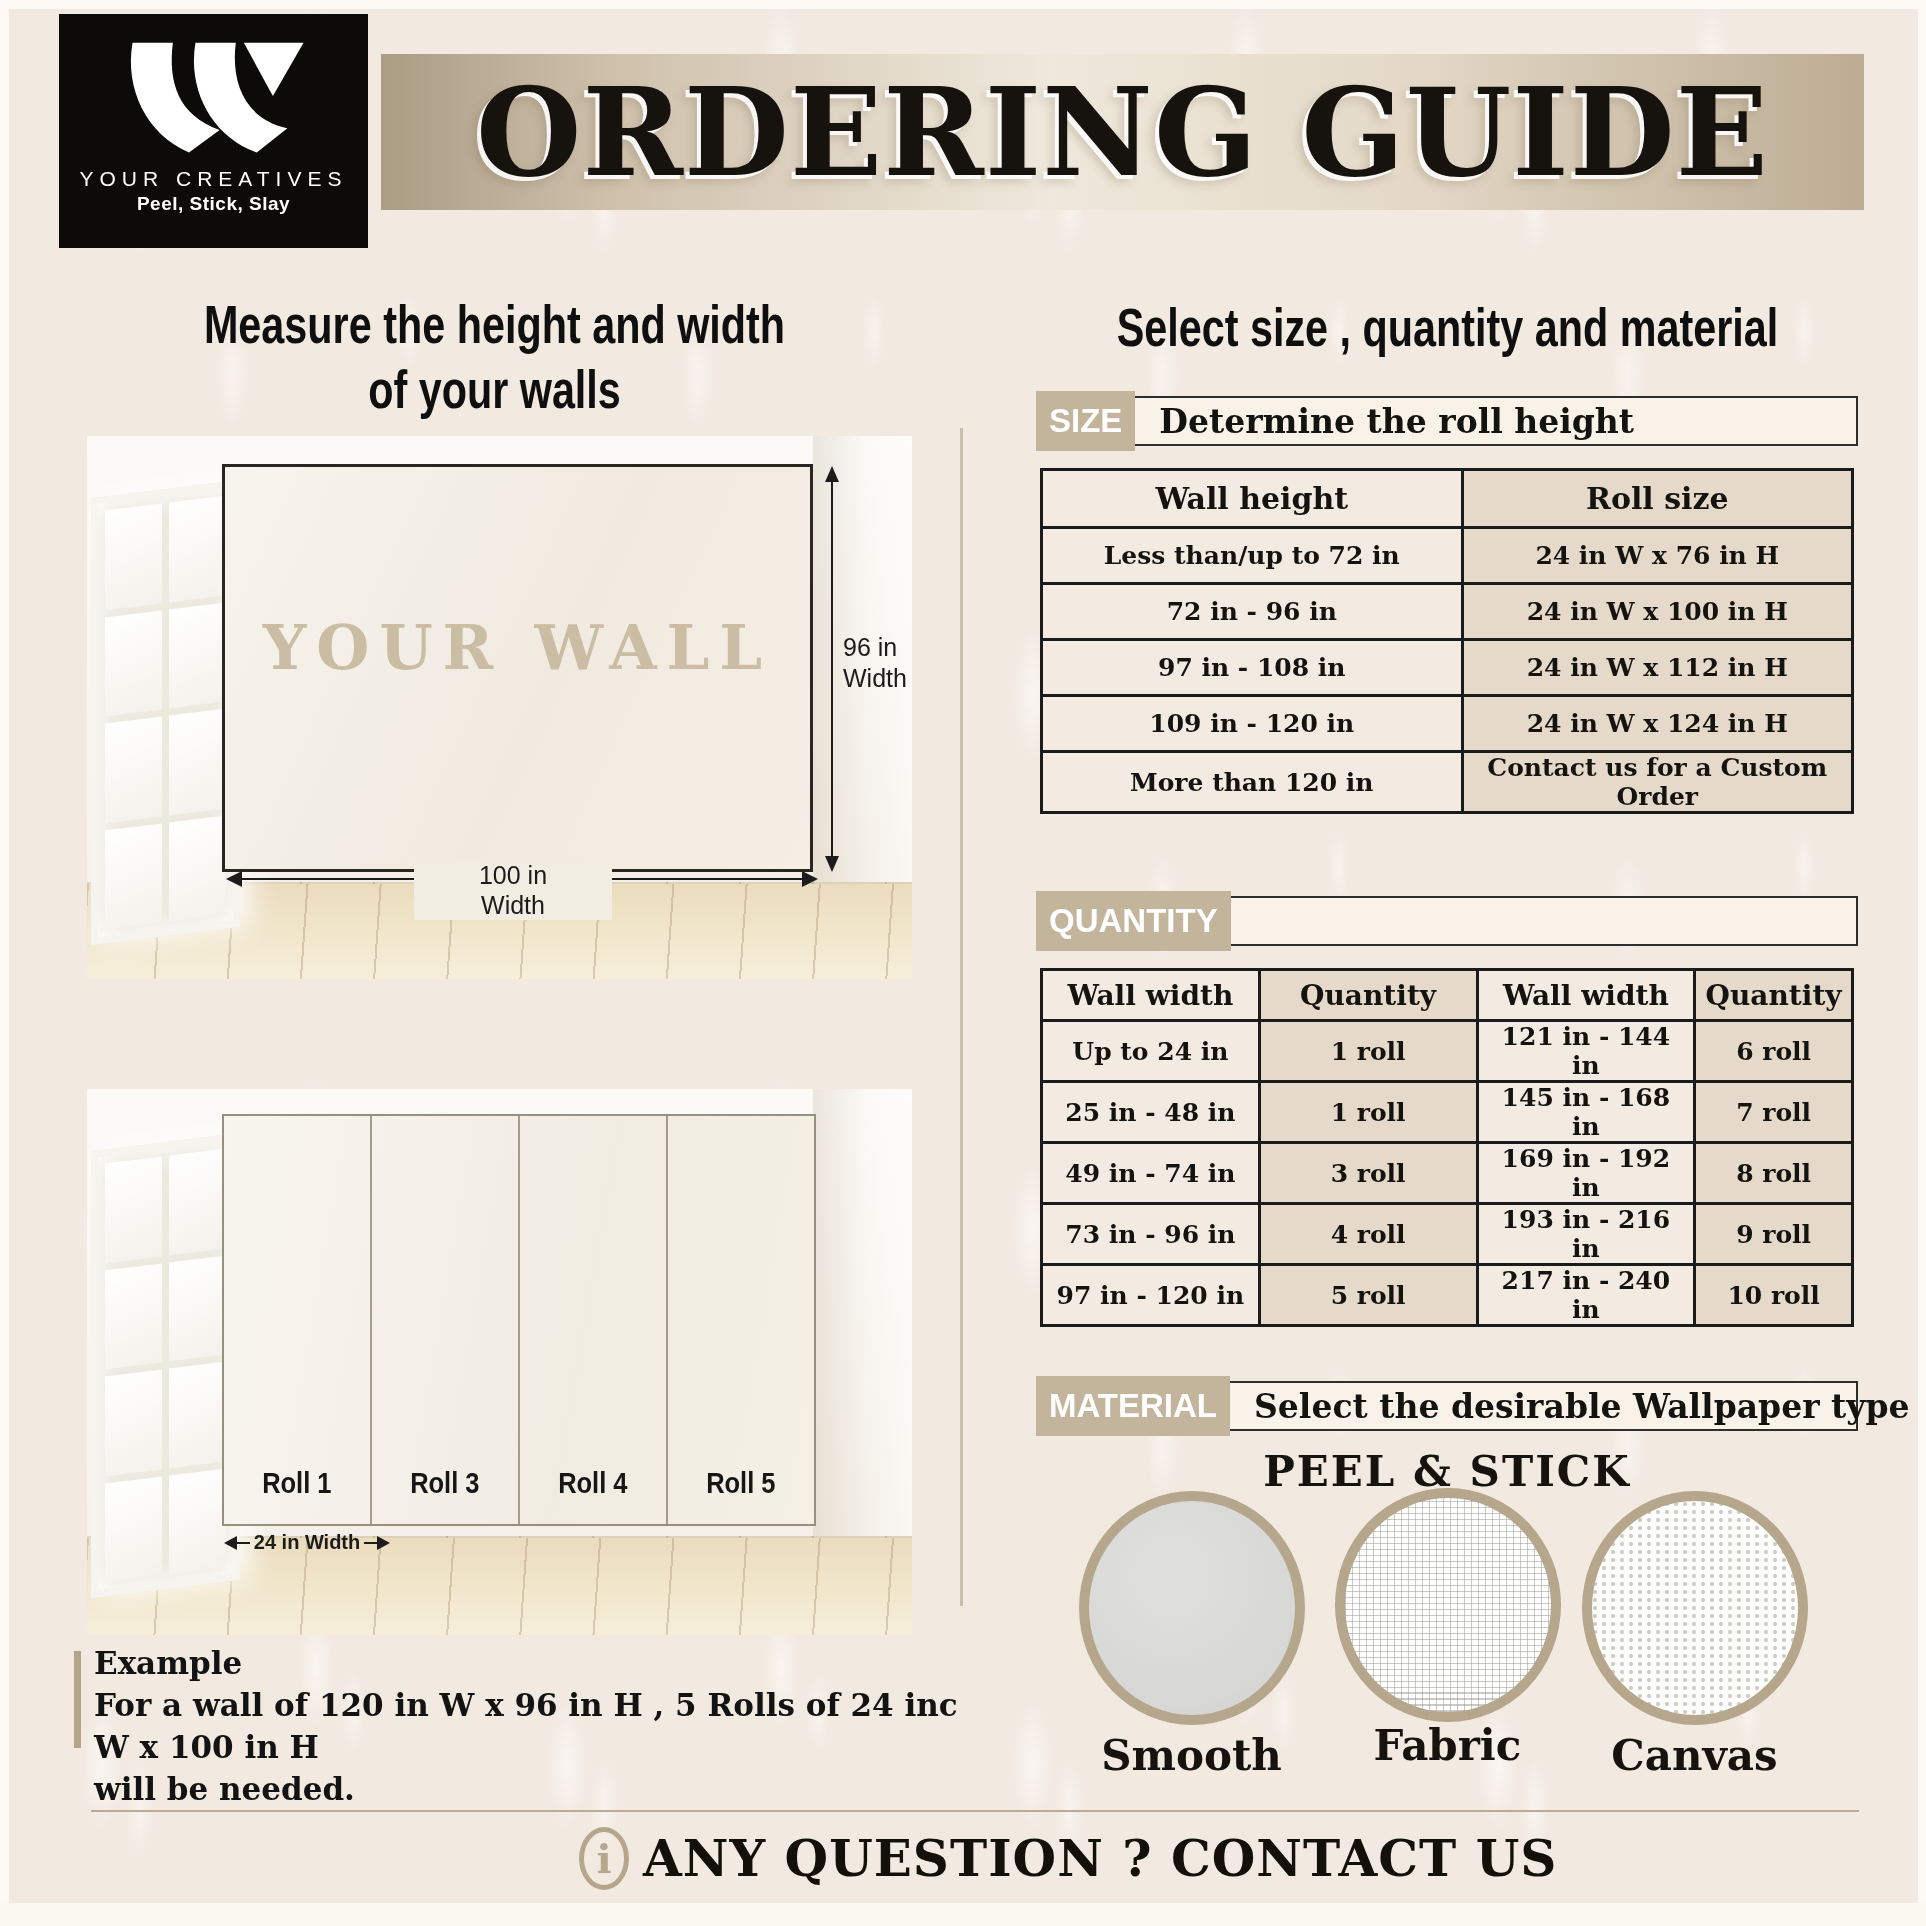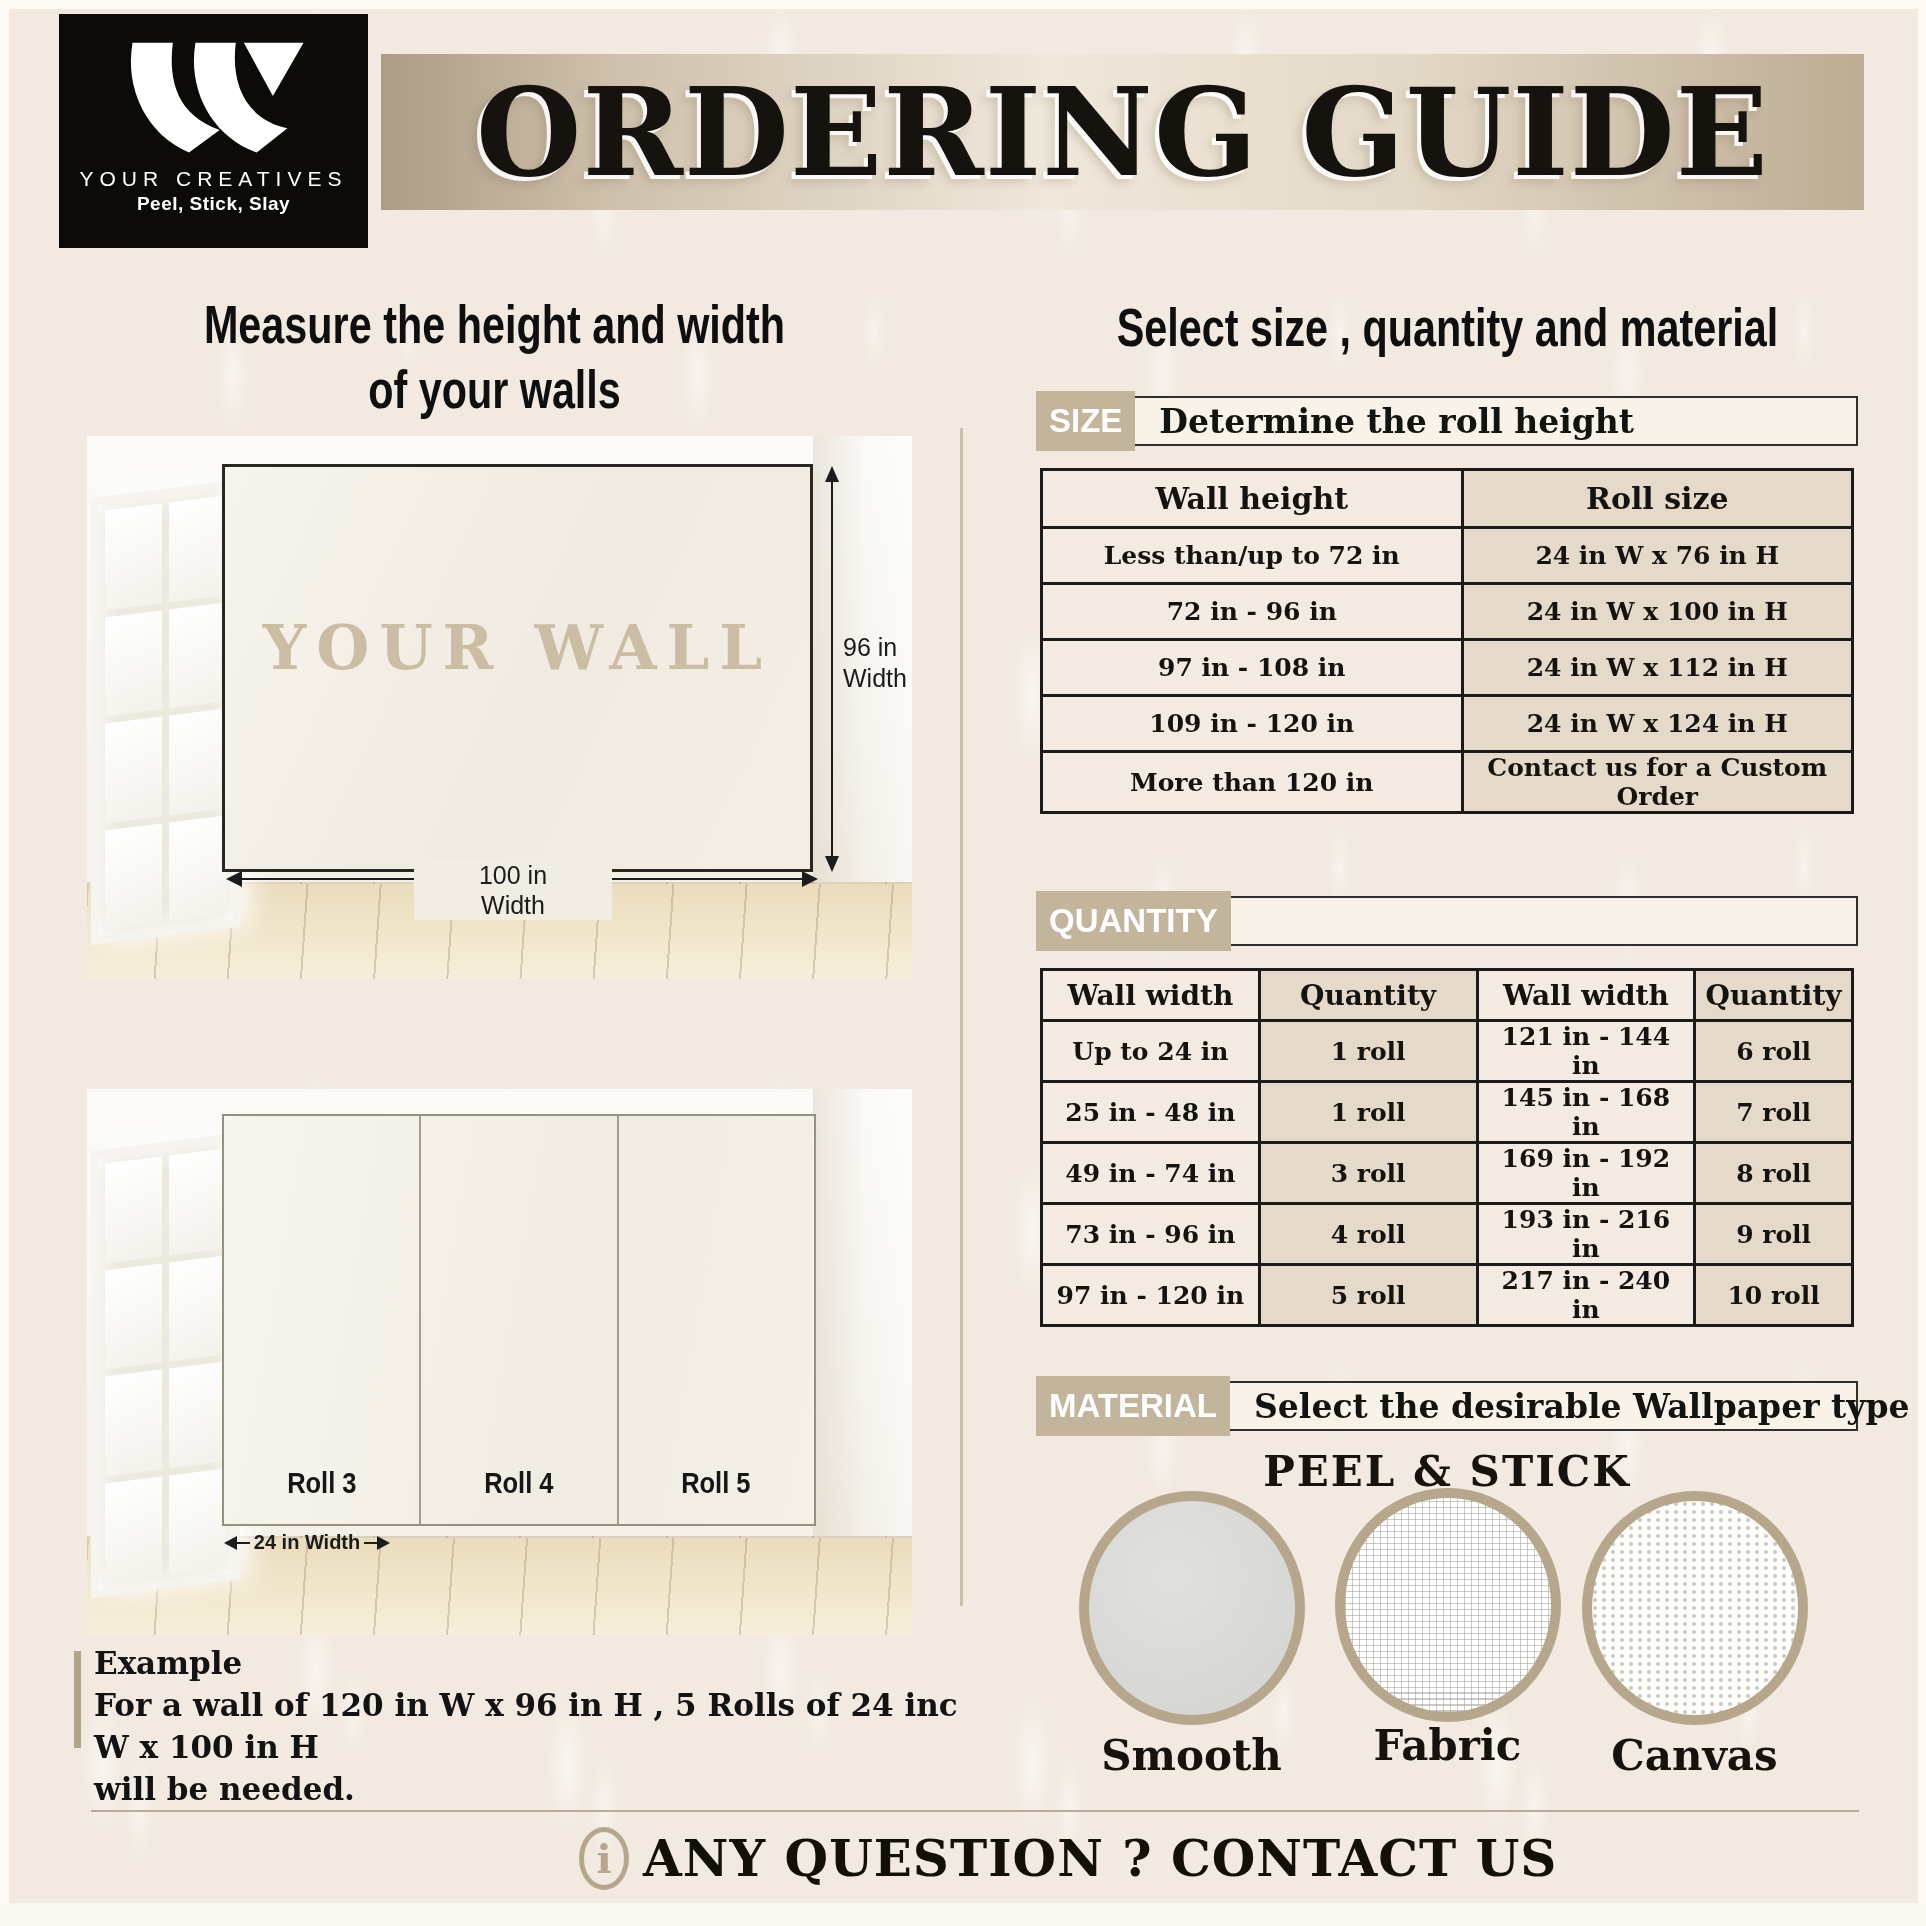--- a/index.html
+++ b/index.html
@@ -211,20 +211,23 @@
         <i class="pane"></i>
       <i class="pane"></i>
         <i class="pane"></i>
       <i class="pane"></i>
         <i class="pane"></i>
       <i class="pane"></i>
         <i class="pane"></i>
     </div>
     <div class="panels">
       <div class="panel">
+          <span class="roll-label">Roll 1</span>
+        </div>
+      <div class="panel">
           <span class="roll-label">Roll 3</span>
         </div>
       <div class="panel">
           <span class="roll-label">Roll 4</span>
         </div>
       <div class="panel">
           <span class="roll-label">Roll 5</span>
         </div>
     </div>
     <div class="roll-measure">

